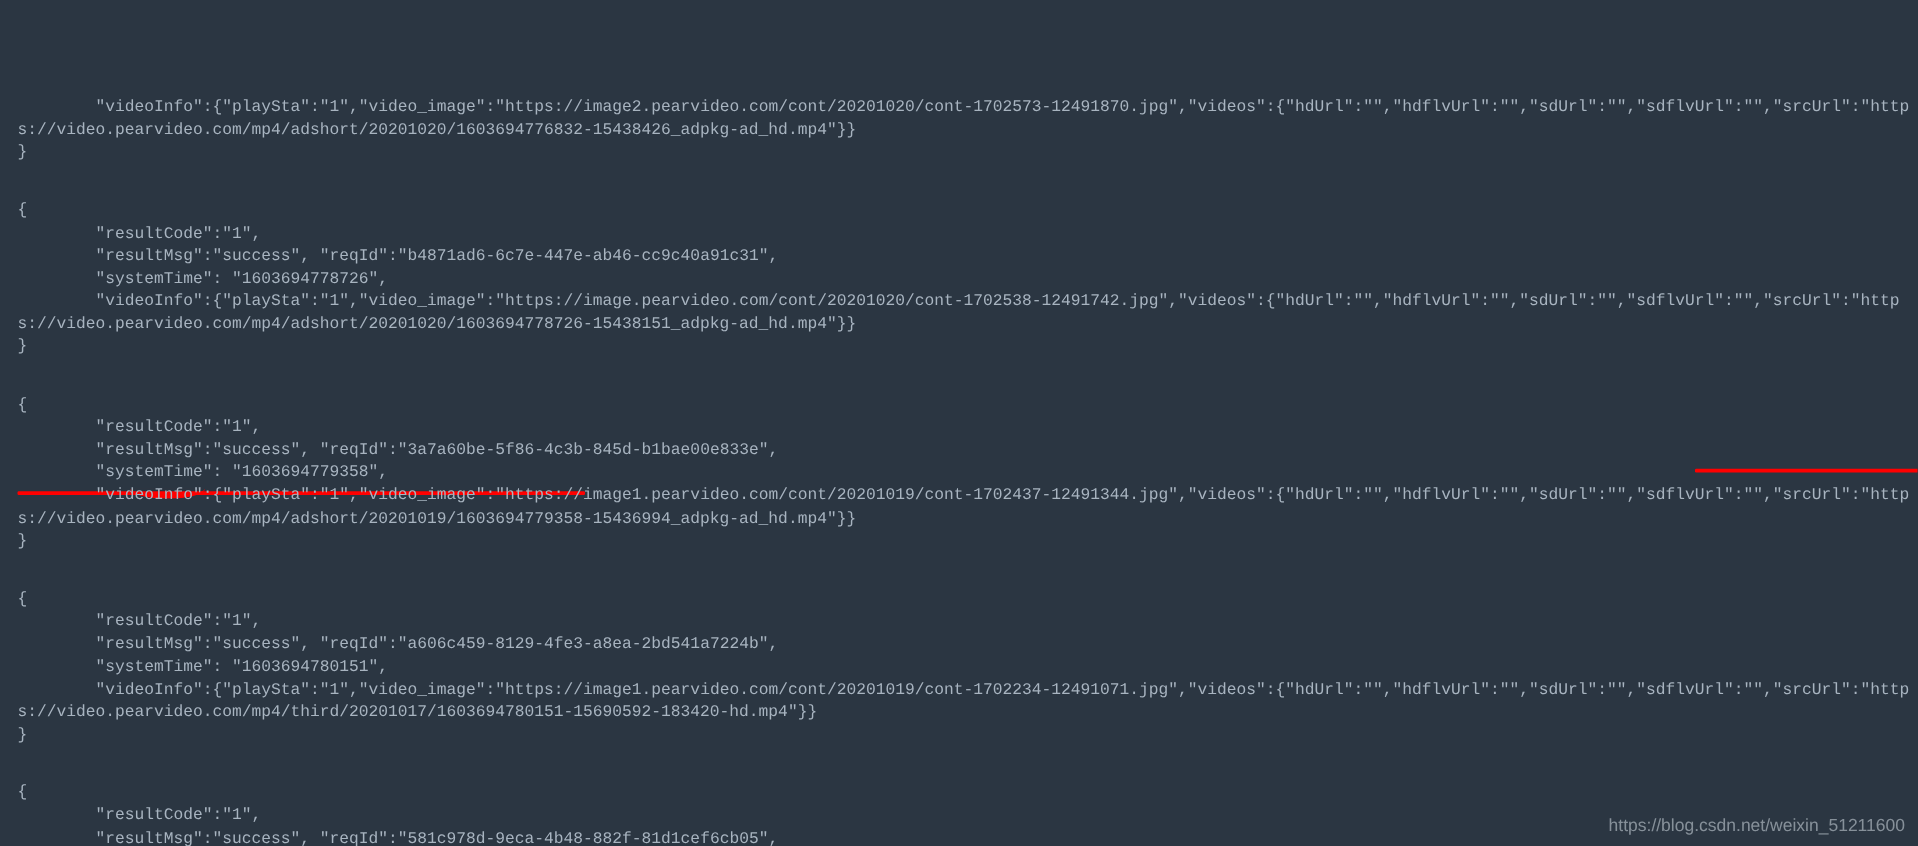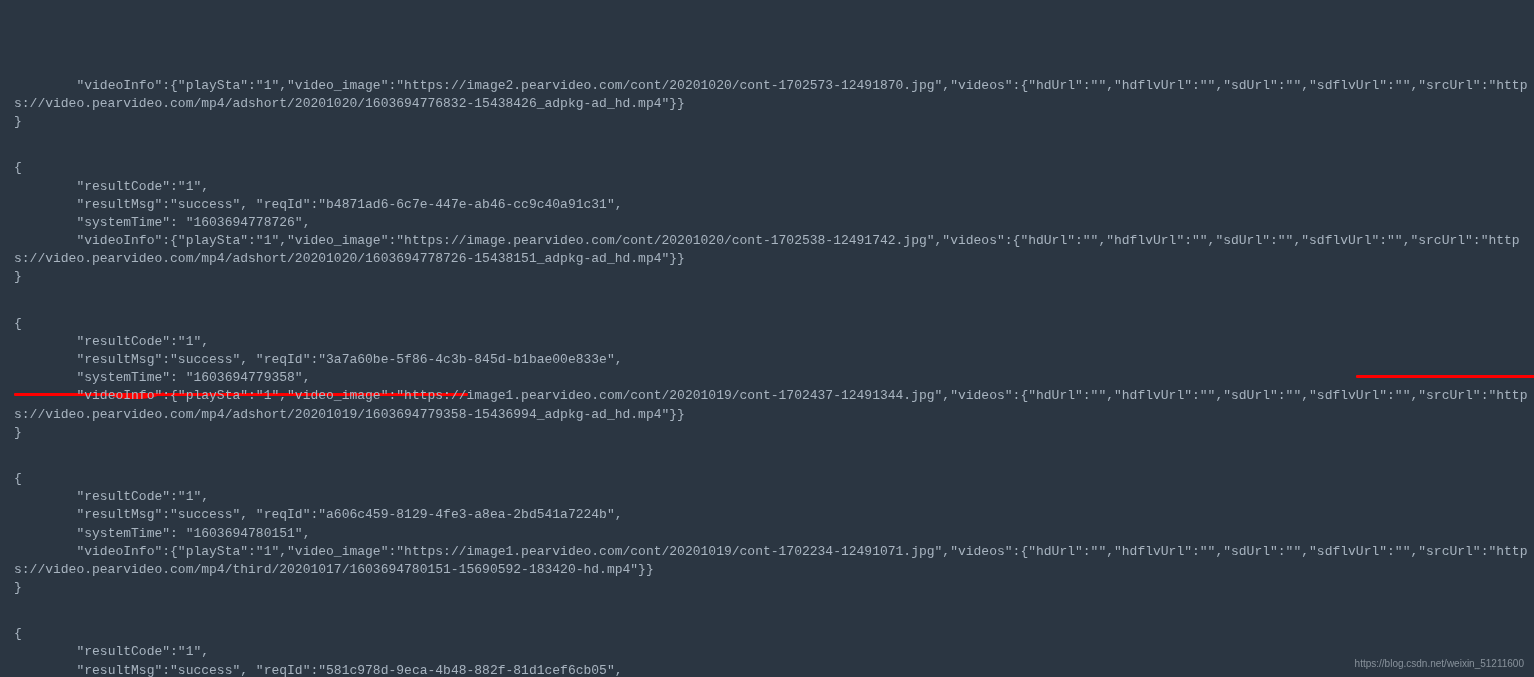--- a/index.html
+++ b/index.html
@@ -43,21 +43,21 @@
     height: 8px;
     border-bottom: 3px solid #ff0000;
     border-radius: 0 0 30px 30px / 0 0 8px 8px;
   }
   .watermark {
     position: absolute;
     right: 10px;
     bottom: 6px;
     color: rgba(210,218,226,0.55);
     font-family: Arial, sans-serif;
-    font-size: 10px;
+    font-size: 14px;
     pointer-events: none;
   }
 </style>
 </head>
 <body>
 
 
 
 <div id="content"><div class="block"><div class="line-text">        "videoInfo":{"playSta":"1","video_image":"https://image2.pearvideo.com/cont/20201020/cont-1702573-12491870.jpg","videos":{"hdUrl":"","hdflvUrl":"","sdUrl":"","sdflvUrl":"","srcUrl":"https://video.pearvideo.com/mp4/adshort/20201020/1603694776832-15438426_adpkg-ad_hd.mp4"}}</div><div class="line-text">}</div></div><div class="block" style="position: relative;"><div class="line-text">{</div><div class="line-text">        "resultCode":"1",</div><div class="line-text">        "resultMsg":"success", "reqId":"b4871ad6-6c7e-447e-ab46-cc9c40a91c31",</div><div class="line-text">        "systemTime": "1603694778726",</div><div class="line-text">        "videoInfo":{"playSta":"1","video_image":"https://image.pearvideo.com/cont/20201020/cont-1702538-12491742.jpg","videos":{"hdUrl":"","hdflvUrl":"","sdUrl":"","sdflvUrl":"","srcUrl":"https://video.pearvideo.com/mp4/adshort/20201020/1603694778726-15438151_adpkg-ad_hd.mp4"}}</div><div class="line-text">}</div><div class="underline-wrap"><div class="underline1" style="left: 1342px; top: 88px; width: 180px;"></div><div class="underline2" style="left: 0px; top: 106px; width: 454px;"></div><div class="underline-curve" style="left: 90px; top: 104px;"></div></div></div><div class="block"><div class="line-text">{</div><div class="line-text">        "resultCode":"1",</div><div class="line-text">        "resultMsg":"success", "reqId":"3a7a60be-5f86-4c3b-845d-b1bae00e833e",</div><div class="line-text">        "systemTime": "1603694779358",</div><div class="line-text">        "videoInfo":{"playSta":"1","video_image":"https://image1.pearvideo.com/cont/20201019/cont-1702437-12491344.jpg","videos":{"hdUrl":"","hdflvUrl":"","sdUrl":"","sdflvUrl":"","srcUrl":"https://video.pearvideo.com/mp4/adshort/20201019/1603694779358-15436994_adpkg-ad_hd.mp4"}}</div><div class="line-text">}</div></div><div class="block"><div class="line-text">{</div><div class="line-text">        "resultCode":"1",</div><div class="line-text">        "resultMsg":"success", "reqId":"a606c459-8129-4fe3-a8ea-2bd541a7224b",</div><div class="line-text">        "systemTime": "1603694780151",</div><div class="line-text">        "videoInfo":{"playSta":"1","video_image":"https://image1.pearvideo.com/cont/20201019/cont-1702234-12491071.jpg","videos":{"hdUrl":"","hdflvUrl":"","sdUrl":"","sdflvUrl":"","srcUrl":"https://video.pearvideo.com/mp4/third/20201017/1603694780151-15690592-183420-hd.mp4"}}</div><div class="line-text">}</div></div><div class="block"><div class="line-text">{</div><div class="line-text">        "resultCode":"1",</div><div class="line-text">        "resultMsg":"success", "reqId":"581c978d-9eca-4b48-882f-81d1cef6cb05",</div></div></div>
 

